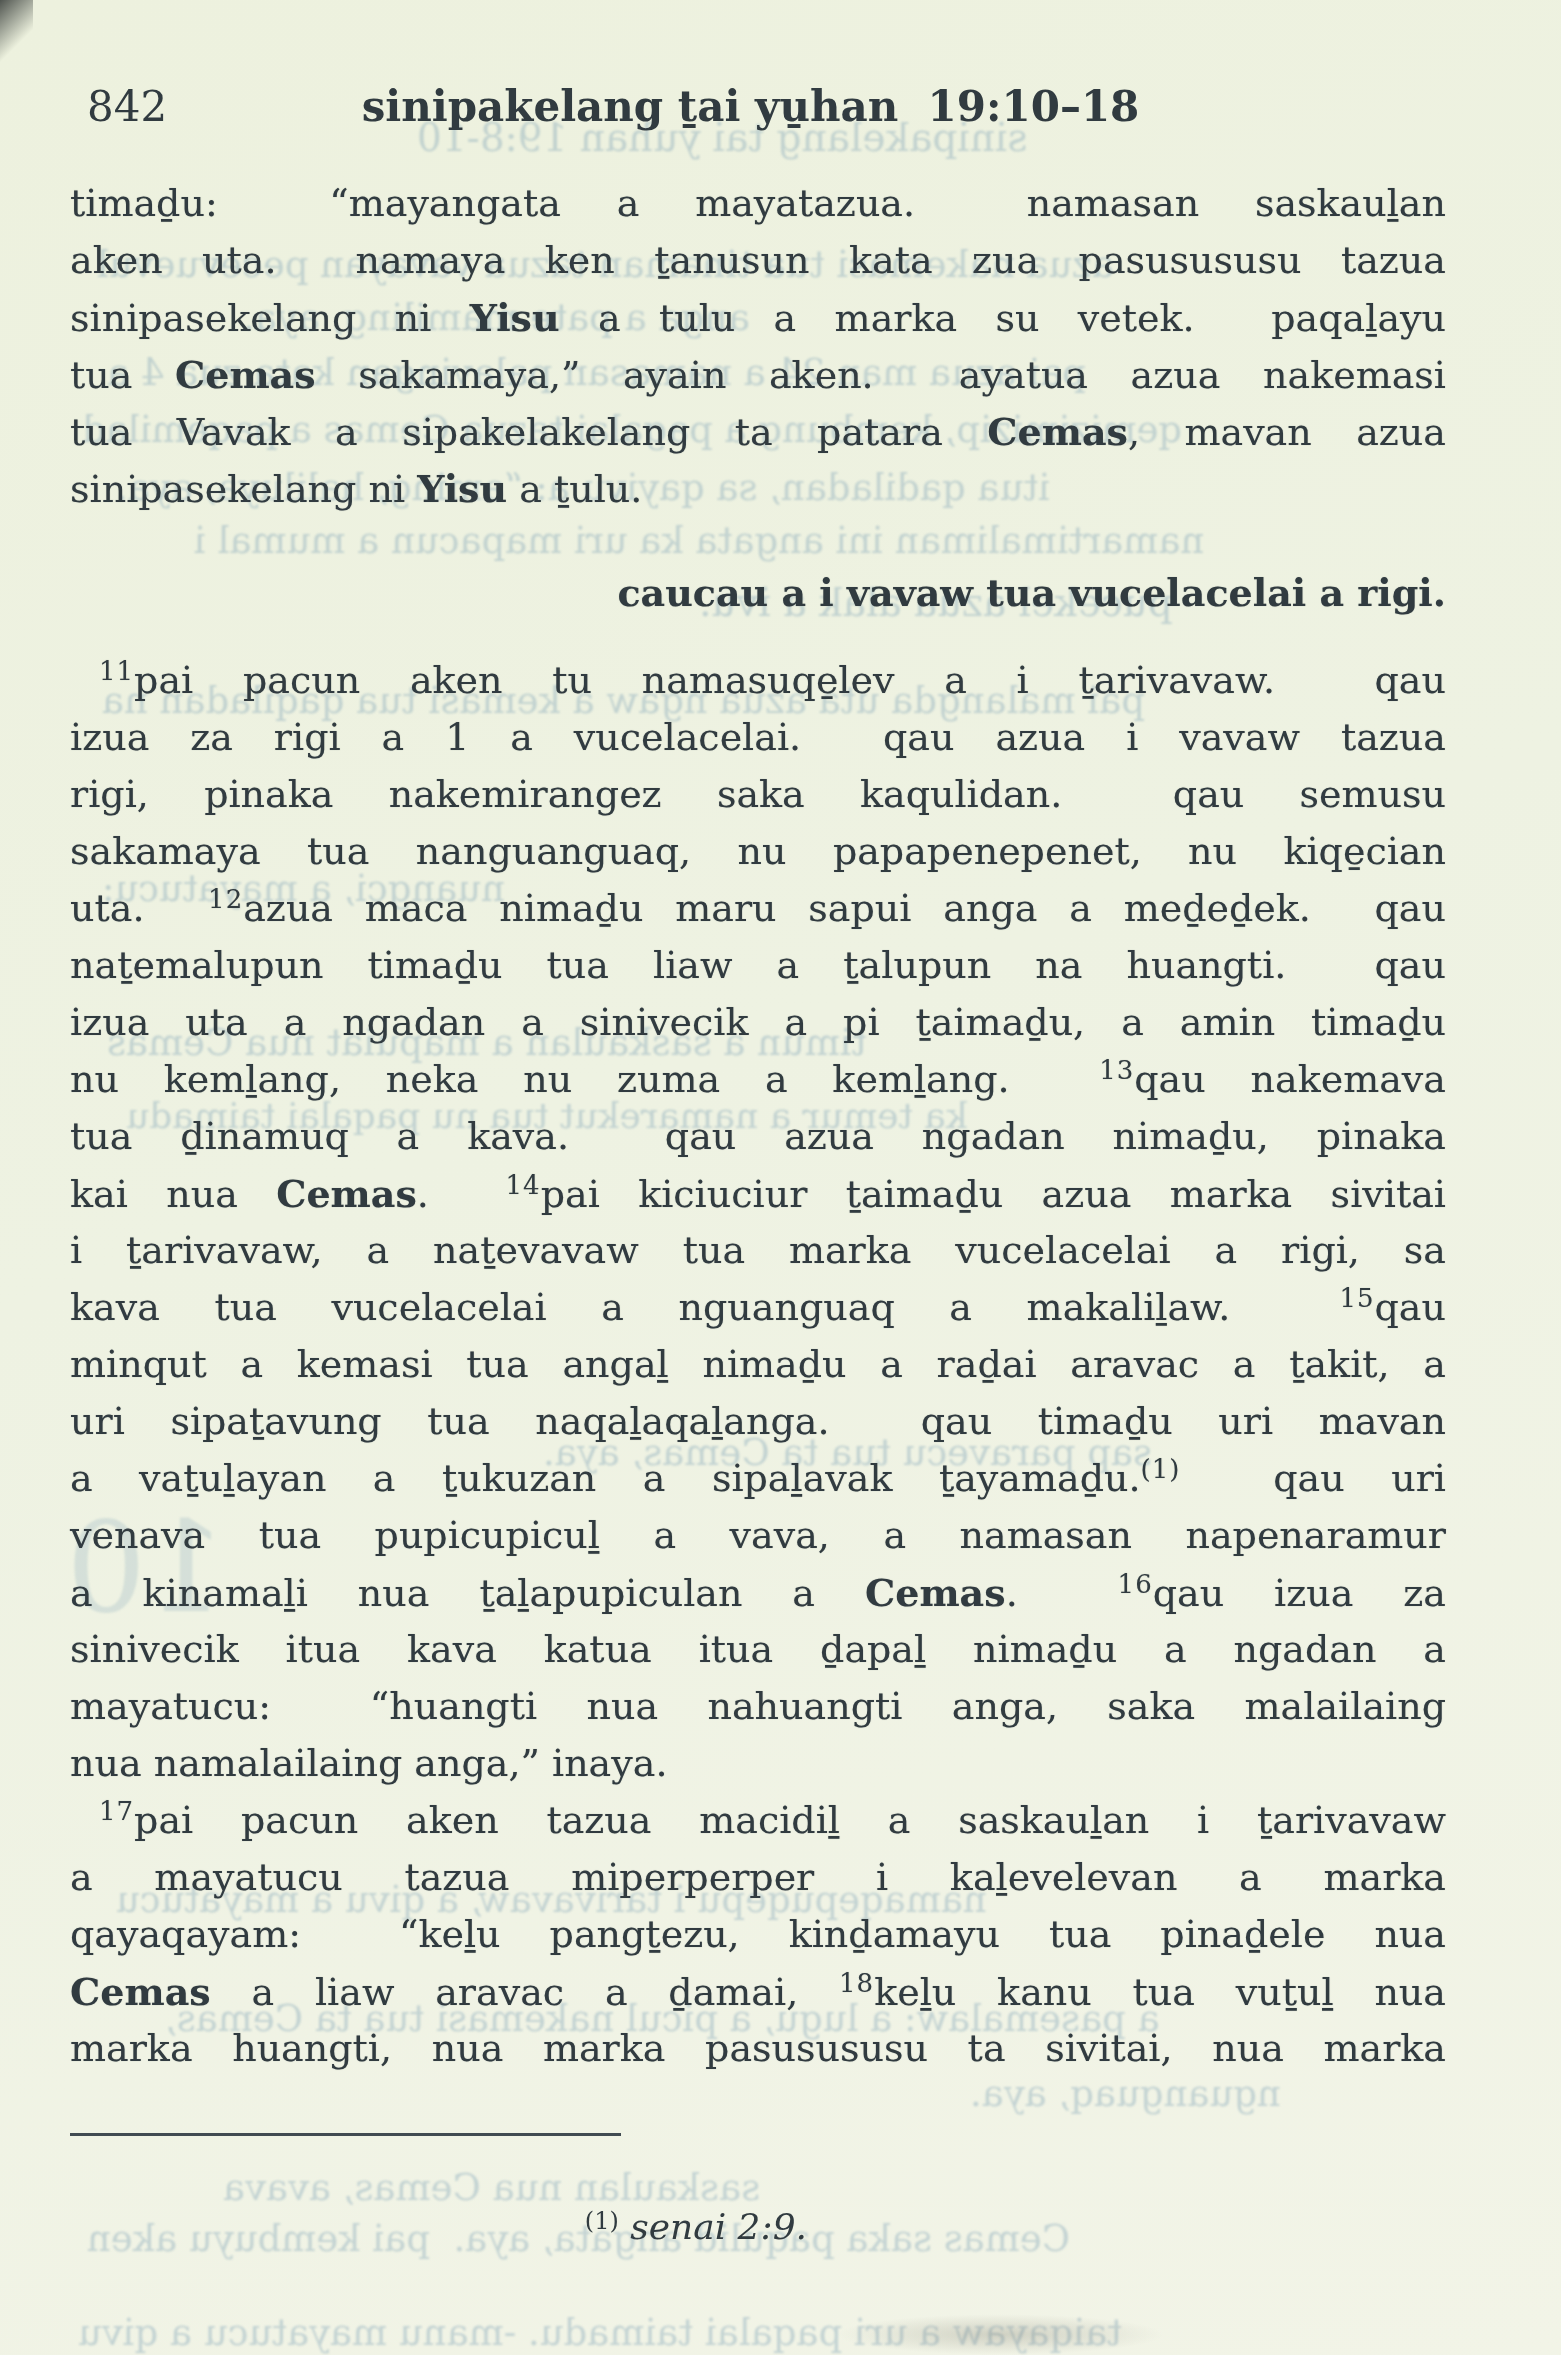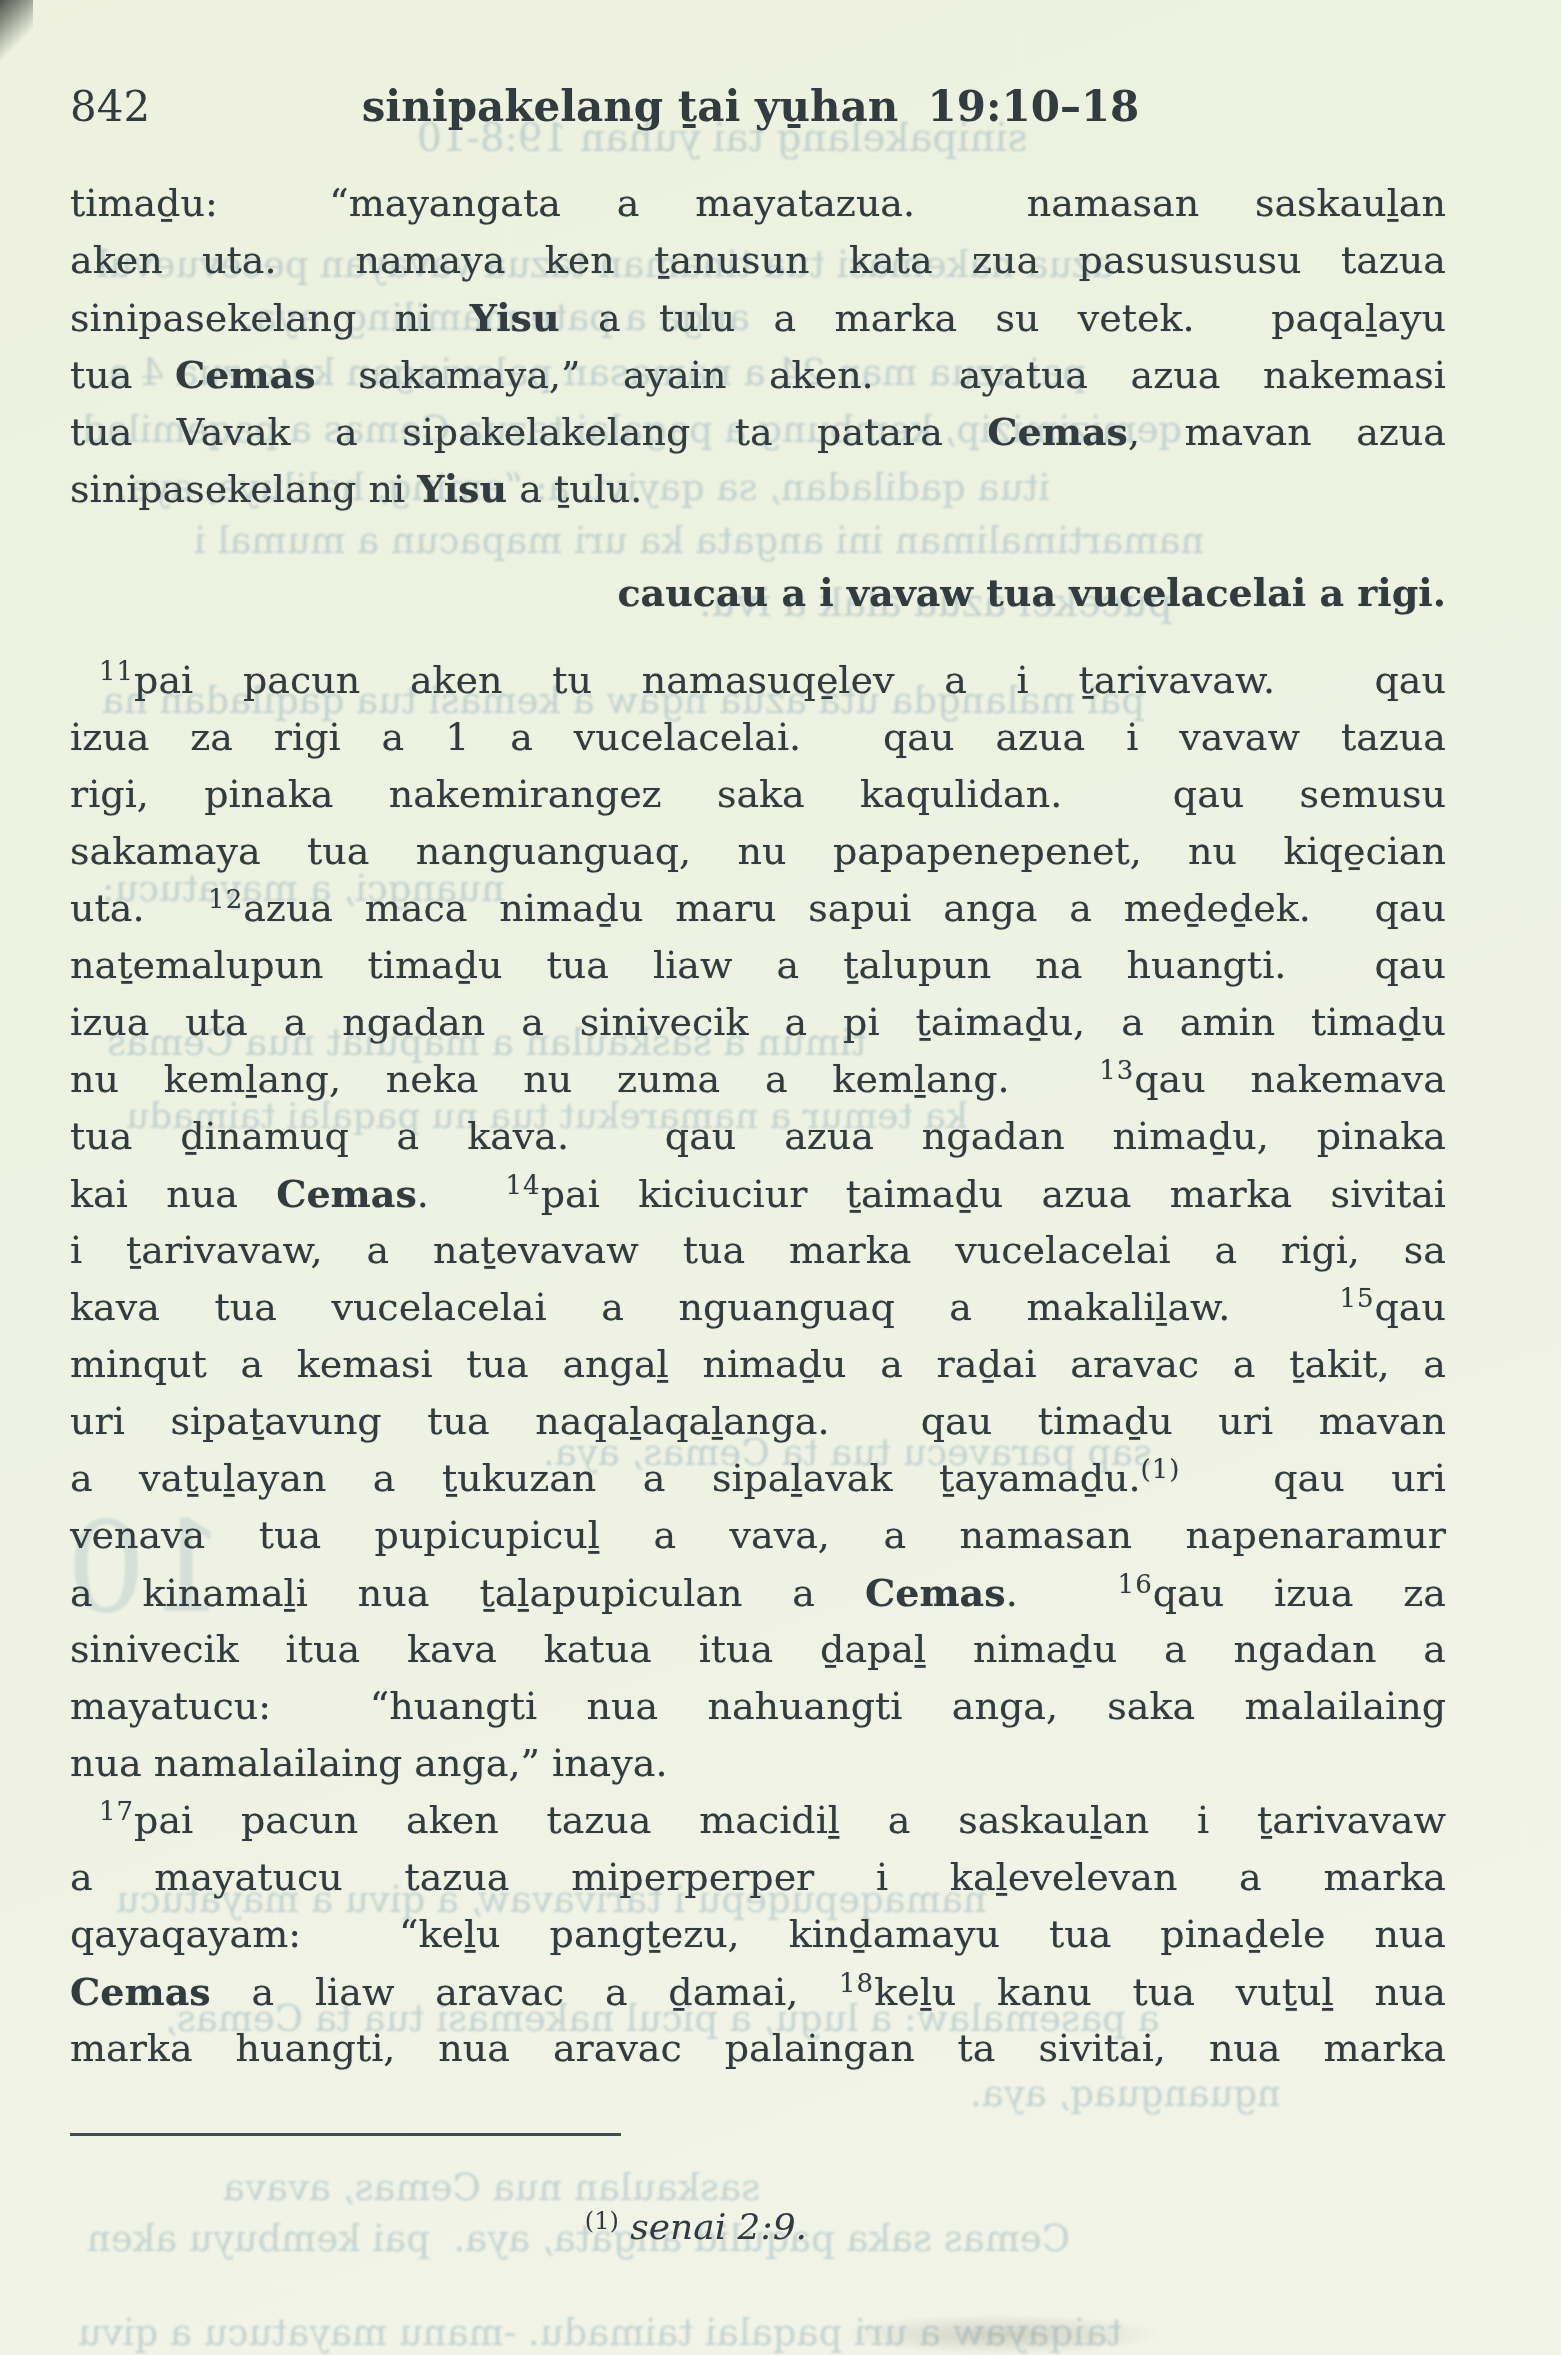--- a/index.html
+++ b/index.html
@@ -12,21 +12,21 @@
   }
   .bleed-layer{position:absolute; inset:0; z-index:1;}
   .bleed{
     position:absolute; display:inline-block;
     transform:scaleX(-1);
     color:rgba(124,160,181,0.38);
     white-space:pre; filter:blur(1px);
     font-family:"DejaVu Serif", serif;
   }
   .header{position:absolute; top:82px; left:70px; right:62px; height:60px; z-index:3; font-size:42px;}
-  .pagenum{position:absolute; left:0; top:0;}
+  .pagenum{position:absolute; left:17px; top:0;}
   .title{display:block; text-align:center; padding-right:68px; white-space:pre-wrap;font-weight:bold;}
   .body{
     position:absolute; top:175px; left:70px; width:1376px; z-index:3;
     font-size:38px; line-height:57px;
     text-shadow:0 0 1px rgba(49,59,64,0.35);
   }
   .line{
     text-align:justify; text-align-last:justify;
     white-space:pre-wrap; height:57px; overflow:visible;
   }
@@ -115,21 +115,21 @@
       <div class="line"><span>a vaṯuḻayan a ṯukuzan a sipaḻavak ṯayamaḏu.</span><span class="vnum">(1)</span><span>  qau uri</span></div>
       <div class="line"><span>venava tua pupicupicuḻ a vava, a namasan napenaramur</span></div>
       <div class="line"><span>a kinamaḻi nua ṯaḻapupiculan a </span><span class="b">Cemas</span><span>.  </span><span class="vnum">16</span><span>qau izua za</span></div>
       <div class="line"><span>sinivecik itua kava katua itua ḏapaḻ nimaḏu a ngadan a</span></div>
       <div class="line"><span>mayatucu:  “huangti nua nahuangti anga, saka malailaing</span></div>
       <div class="line end"><span>nua namalailaing anga,” inaya.</span></div>
       <div class="line indent"><span class="vnum">17</span><span>pai pacun aken tazua macidiḻ a saskauḻan i ṯarivavaw</span></div>
       <div class="line"><span>a mayatucu tazua miperperper i kaḻevelevan a marka</span></div>
       <div class="line"><span>qayaqayam:  “keḻu pangṯezu, kinḏamayu tua pinaḏele nua</span></div>
       <div class="line"><span class="b">Cemas</span><span> a liaw aravac a ḏamai, </span><span class="vnum">18</span><span>keḻu kanu tua vuṯuḻ nua</span></div>
-      <div class="line"><span>marka huangti, nua aravac palaingan ta sivitai, nua marka</span></div>
+      <div class="line"><span>marka huangti, nua marka pasusususu ta sivitai, nua marka</span></div>
     </div>
 
   <div class="footnote">
     <div class="rule"></div>
     <div class="fn-line">
       <span class="fn-marker">(1)</span><span class="fn-text"> senai 2:9.</span>
     </div>
   </div>
 </div>
 

